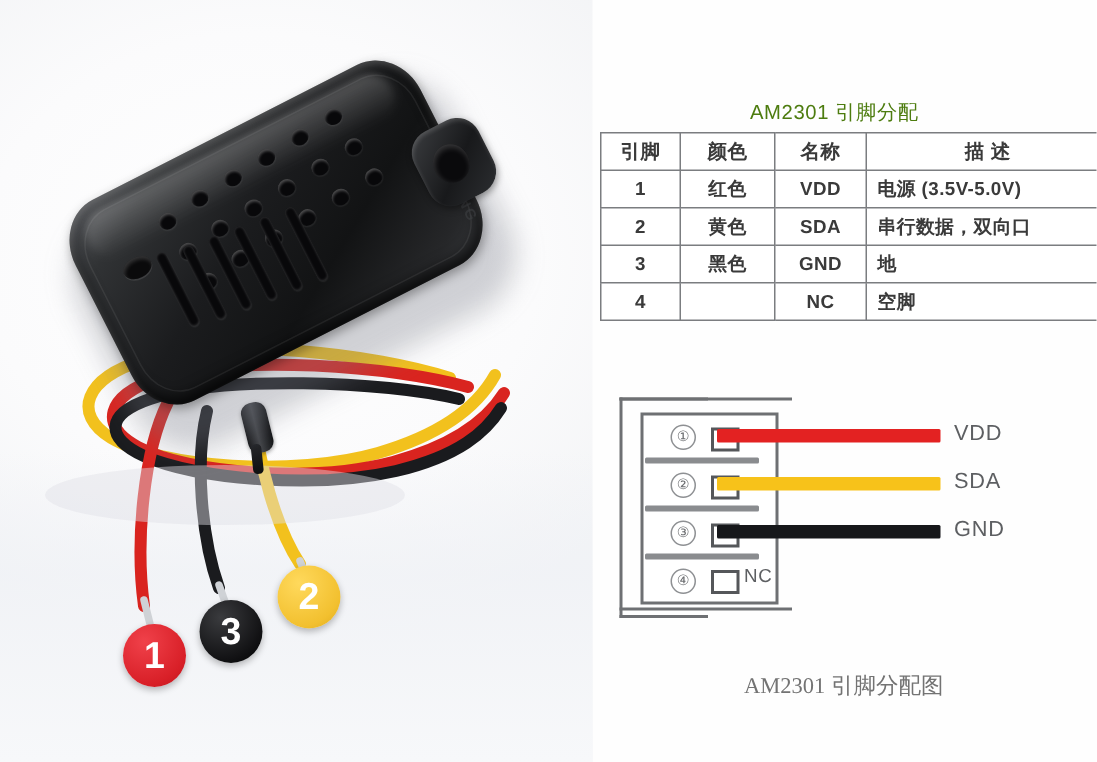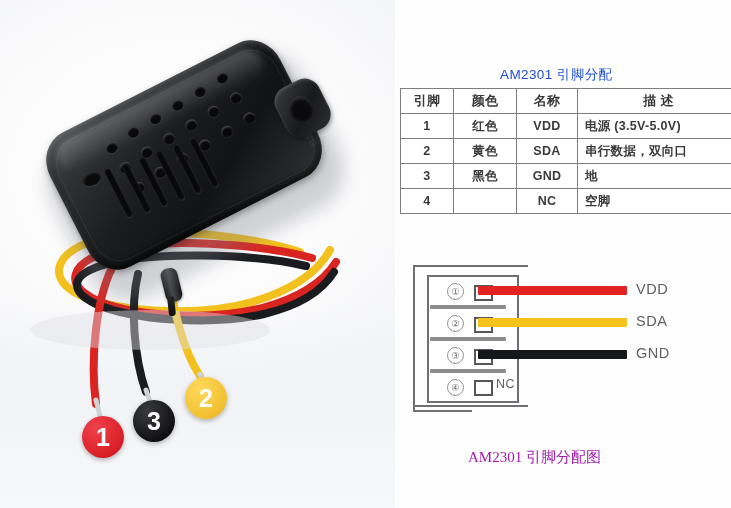--- a/index.html
+++ b/index.html
@@ -58,21 +58,21 @@
          display:flex;align-items:center;justify-content:center;
          color:#fff;font-size:25px;font-weight:bold;line-height:1;
          box-shadow:0 2px 5px rgba(0,0,0,.28);}
   .badge.b1{left:82px;top:416px;background:radial-gradient(circle at 34% 28%,#f0414a,#d81f27 70%,#b9151d);}
   .badge.b3{left:133px;top:400px;background:radial-gradient(circle at 34% 28%,#3a3b3e,#111113 70%,#000);}
   .badge.b2{left:185px;top:377px;background:radial-gradient(circle at 34% 28%,#ffd95c,#f2c02f 70%,#dda81c);}
 
   
   .right{position:absolute;left:395px;top:0;width:336px;height:508px;}
 
-  .table-title{position:absolute;left:105px;top:66px;font-size:13.5px;color:#1d4ed8;
+  .table-title{position:absolute;left:105px;top:66px;font-size:13.5px;color:#4d7c0f;
                letter-spacing:.4px;white-space:nowrap;}
 
   table.pin-table{position:absolute;left:5px;top:88px;width:335px;border-collapse:collapse;
                table-layout:fixed;background:#fff;}
   table.pin-table td{border:1.6px solid #7b7d80;height:24px;font-size:12.5px;color:#3a3a3a;
                text-align:center;padding:0 2px;font-weight:bold;letter-spacing:.3px;}
   table.pin-table tr.head td{font-size:13px;}
   table.pin-table td.desc{text-align:left;padding-left:7px;}
   .c-pin{width:48px}.c-col{width:58px}.c-nam{width:56px}
 
@@ -89,21 +89,21 @@
            font-size:9.5px;color:#6c6e71;display:flex;align-items:center;justify-content:center;
            font-family:"DejaVu Sans",sans-serif;}
   .term{position:absolute;width:15px;height:12px;border:2px solid #55575a;background:#fff;}
   .wire{position:absolute;height:9px;border-radius:1px;}
   .wire.red{background:#e32222}
   .wire.yellow{background:#f7c21a}
   .wire.black{background:#16171a}
   .sig{position:absolute;font-size:14.5px;color:#5d5f62;letter-spacing:.5px;}
   .nc-lbl{position:absolute;font-size:12.5px;color:#5d5f62;letter-spacing:.5px;}
 
-  .caption{position:absolute;left:73px;top:448px;font-size:15px;color:#a21caf;
+  .caption{position:absolute;left:101px;top:448px;font-size:15px;color:#737373;
            font-family:"Liberation Serif","DejaVu Serif",serif;white-space:nowrap;}
 </style>
 </head>
 <body>
 
 <div id="root">
 
   <div class="photo">
     <div class="photo-floor"></div>
 

